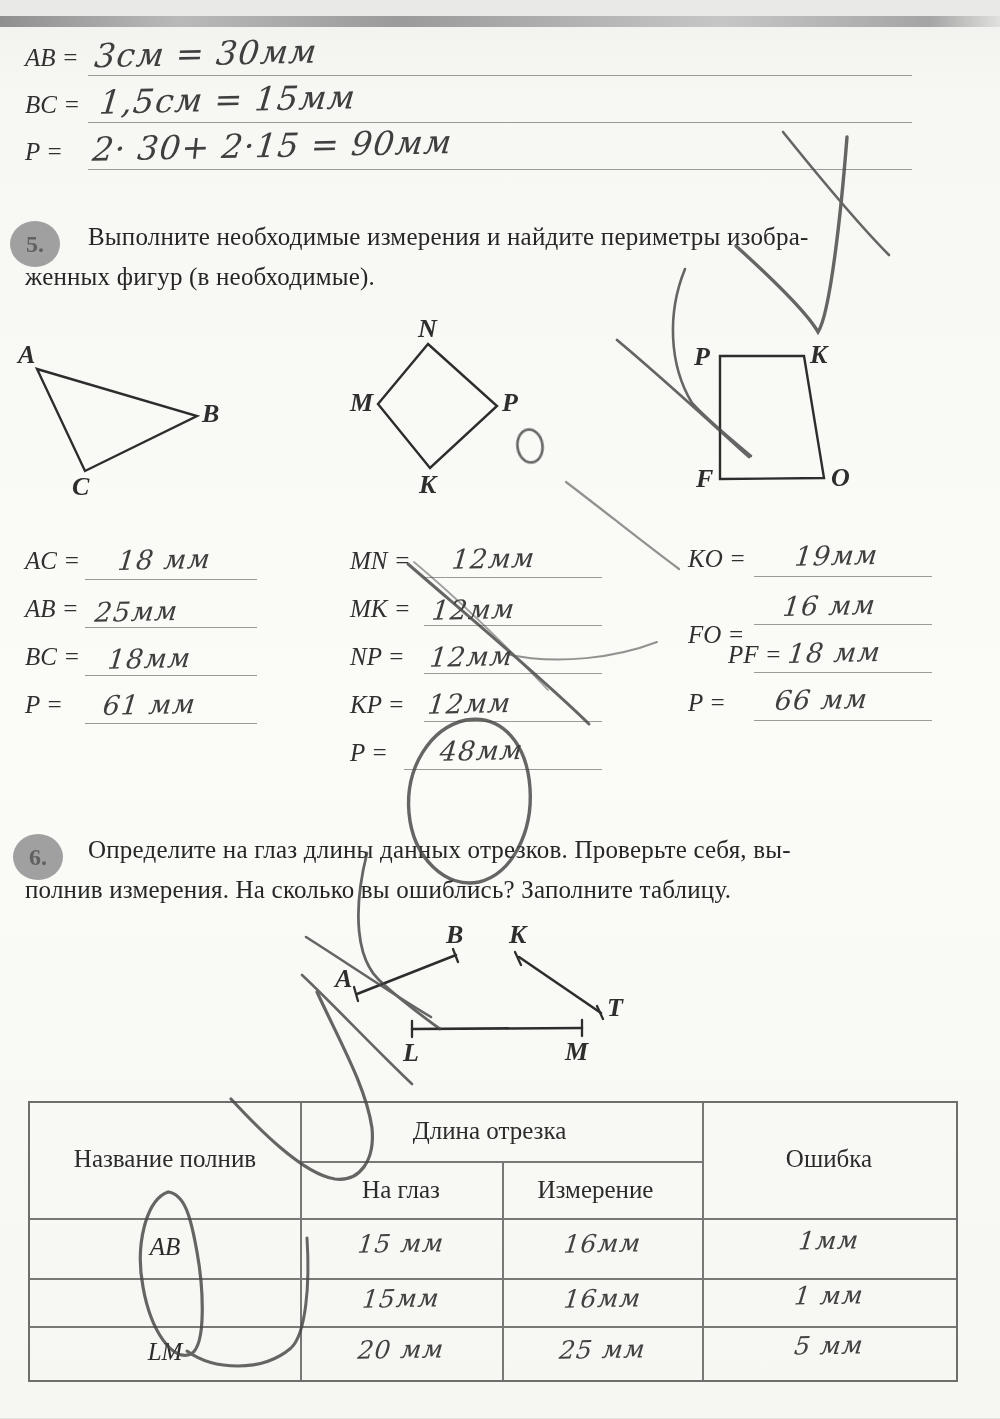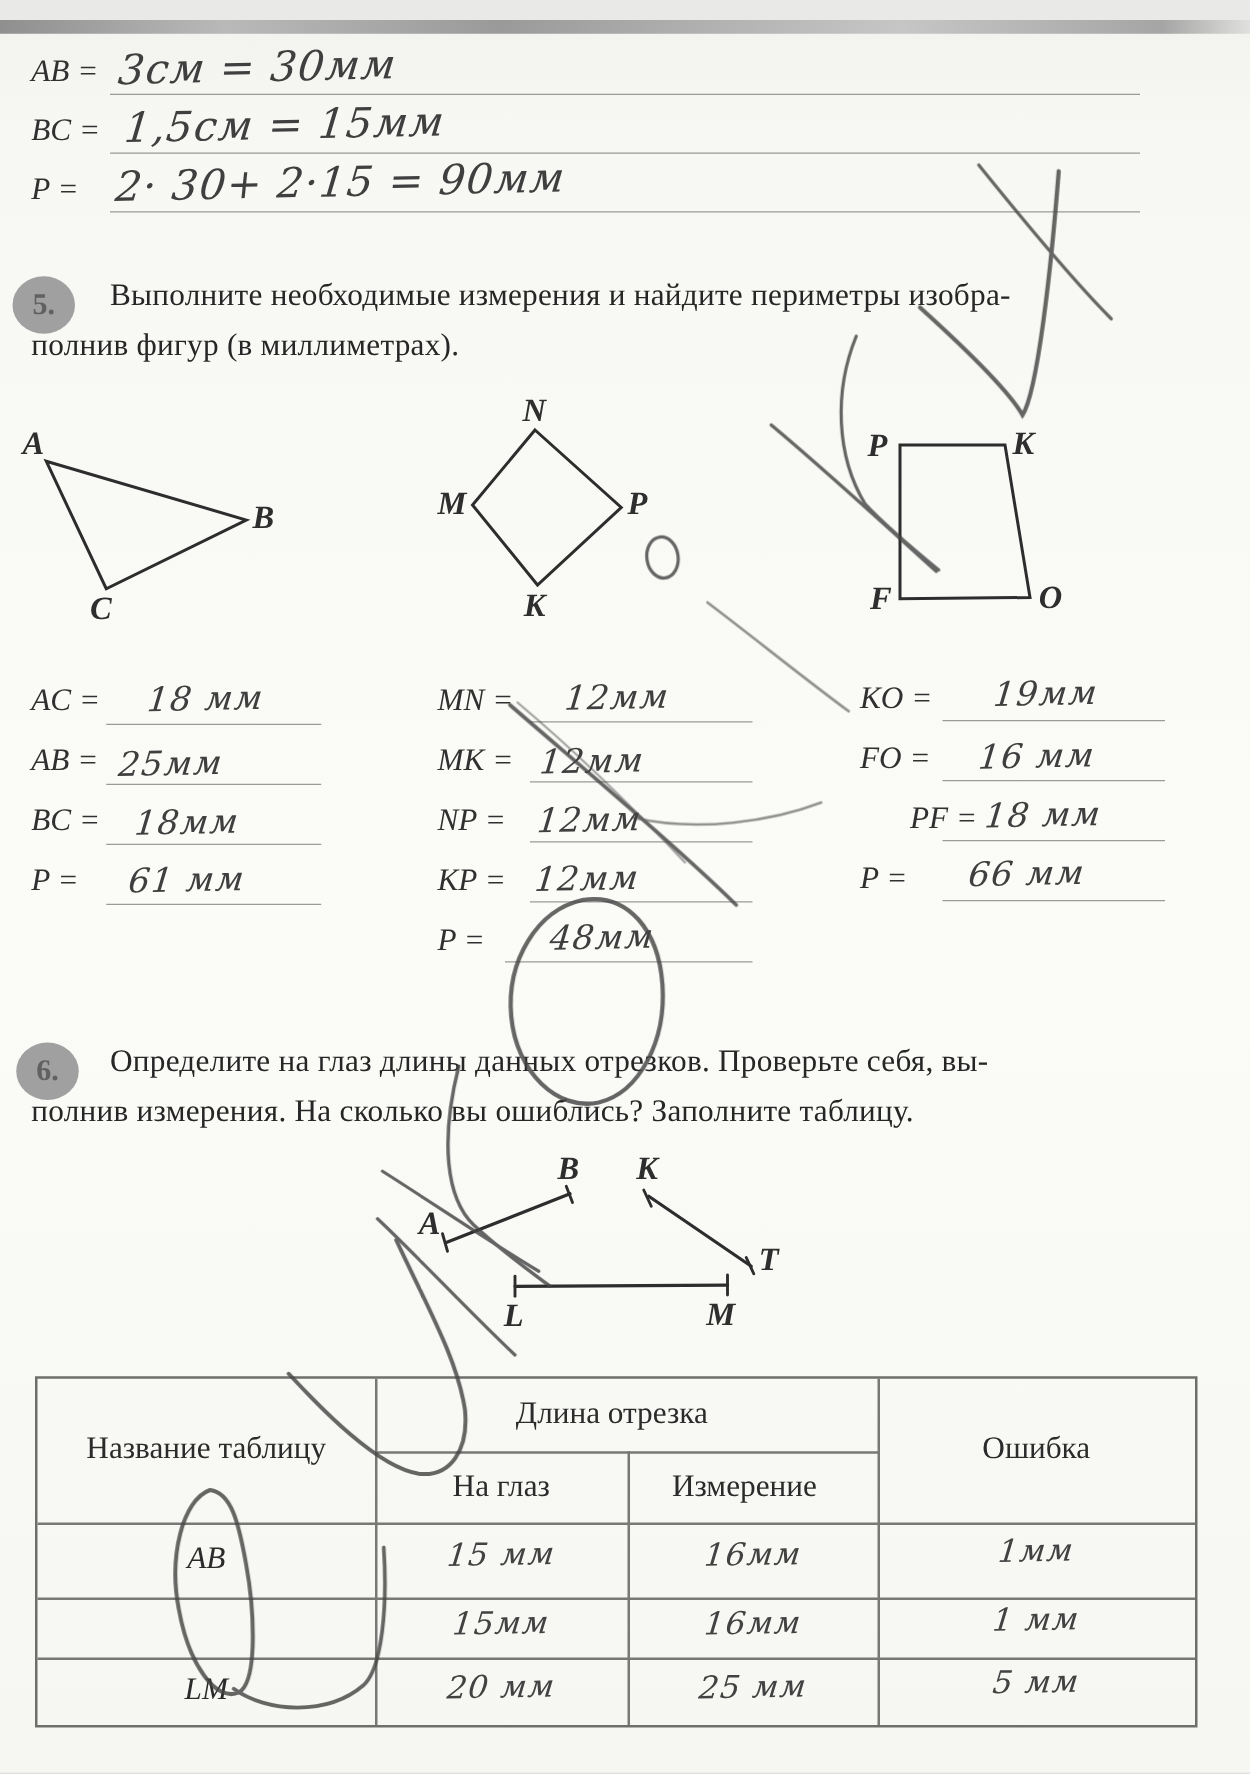--- a/index.html
+++ b/index.html
@@ -42,21 +42,21 @@
   <span class="plabel" style="left:25px;top:75px">BC =</span>
   <span class="hw hw-lg" style="left:100px;top:64px">1,5см = 15мм</span>
   <div class="uline" style="left:88px;top:106px;width:824px"></div>
 
   <span class="plabel" style="left:25px;top:122px">P =</span>
   <span class="hw hw-lg" style="left:93px;top:110px">2· 30+ 2·15 = 90мм</span>
   <div class="uline" style="left:88px;top:153px;width:824px"></div>
 
   <div class="badge" style="left:10px;top:205px">5.</div>
   <span class="ptext" style="left:88px;top:207px">Выполните необходимые измерения и найдите периметры изобра-</span>
-  <span class="ptext" style="left:25px;top:247px">полнив фигур (в миллиметрах).</span>
+  <span class="ptext" style="left:25px;top:247px">женных фигур (в необходимые).</span>
 
   <svg class="layer" style="top:0;width:1000px;height:520px" viewBox="0 0 1000 520">
     <polygon points="37,353 197,400 85,455" fill="none" stroke="#2d2d2d" stroke-width="2.4"></polygon>
     <polygon points="428,328 497,390 430,452 378,388" fill="none" stroke="#2d2d2d" stroke-width="2.4"></polygon>
     <polygon points="720,340 804,340 824,462 720,463" fill="none" stroke="#2d2d2d" stroke-width="2.4"></polygon>
   </svg>
   <span class="vlabel" style="left:18px;top:324px">A</span>
   <span class="vlabel" style="left:202px;top:383px">B</span>
   <span class="vlabel" style="left:72px;top:456px">C</span>
   <span class="vlabel" style="left:418px;top:298px">N</span>
@@ -93,21 +93,21 @@
   <span class="plabel" style="left:350px;top:675px">KP =</span>
   <div class="uline" style="left:424px;top:705px;width:178px"></div>
   <span class="hw hw-md" style="left:428px;top:672px">12мм</span>
   <span class="plabel" style="left:350px;top:723px">P =</span>
   <div class="uline" style="left:404px;top:753px;width:198px"></div>
   <span class="hw hw-md" style="left:440px;top:719px">48мм</span>
 
   <span class="plabel" style="left:688px;top:529px">KO =</span>
   <div class="uline" style="left:754px;top:560px;width:178px"></div>
   <span class="hw hw-md" style="left:795px;top:524px">19мм</span>
-  <span class="plabel" style="left:688px;top:577px">FO =</span>
+  <span class="plabel" style="left:688px;top:605px">FO =</span>
   <div class="uline" style="left:754px;top:608px;width:178px"></div>
   <span class="hw hw-md" style="left:783px;top:574px">16 мм</span>
   <span class="plabel" style="left:728px;top:625px">PF =</span>
   <div class="uline" style="left:754px;top:656px;width:178px"></div>
   <span class="hw hw-md" style="left:788px;top:621px">18 мм</span>
   <span class="plabel" style="left:688px;top:673px">P =</span>
   <div class="uline" style="left:754px;top:704px;width:178px"></div>
   <span class="hw hw-md" style="left:775px;top:668px">66 мм</span>
 
   <div class="badge" style="left:13px;top:818px">6.</div>
@@ -140,21 +140,21 @@
 
   <div class="tbl">
     <div class="tline" style="left:270px;top:0;width:1.6px;height:277px"></div>
     <div class="tline" style="left:672px;top:0;width:1.6px;height:277px"></div>
     <div class="tline" style="left:472px;top:58px;width:1.6px;height:219px"></div>
     <div class="tline" style="left:270px;top:58px;width:403px;height:1.6px"></div>
     <div class="tline" style="left:0;top:115px;width:926px;height:1.6px"></div>
     <div class="tline" style="left:0;top:175px;width:926px;height:1.6px"></div>
     <div class="tline" style="left:0;top:223px;width:926px;height:1.6px"></div>
 
-    <span class="tcell" style="left:0;top:42px;width:270px">Название таблицу</span>
+    <span class="tcell" style="left:0;top:42px;width:270px">Название полнив</span>
     <span class="tcell" style="left:258px;top:14px;width:403px">Длина отрезка</span>
     <span class="tcell" style="left:270px;top:73px;width:202px">На глаз</span>
     <span class="tcell" style="left:472px;top:73px;width:187px">Измерение</span>
     <span class="tcell tname" style="left:0;top:130px;width:270px">AB</span>
 
     <span class="tcell" style="left:672px;top:42px;width:254px">Ошибка</span>
     <span class="thw" style="left:270px;top:126px;width:202px">15 мм</span>
     <span class="thw" style="left:472px;top:126px;width:201px">16мм</span>
     <span class="thw" style="left:672px;top:123px;width:254px">1мм</span>
 

